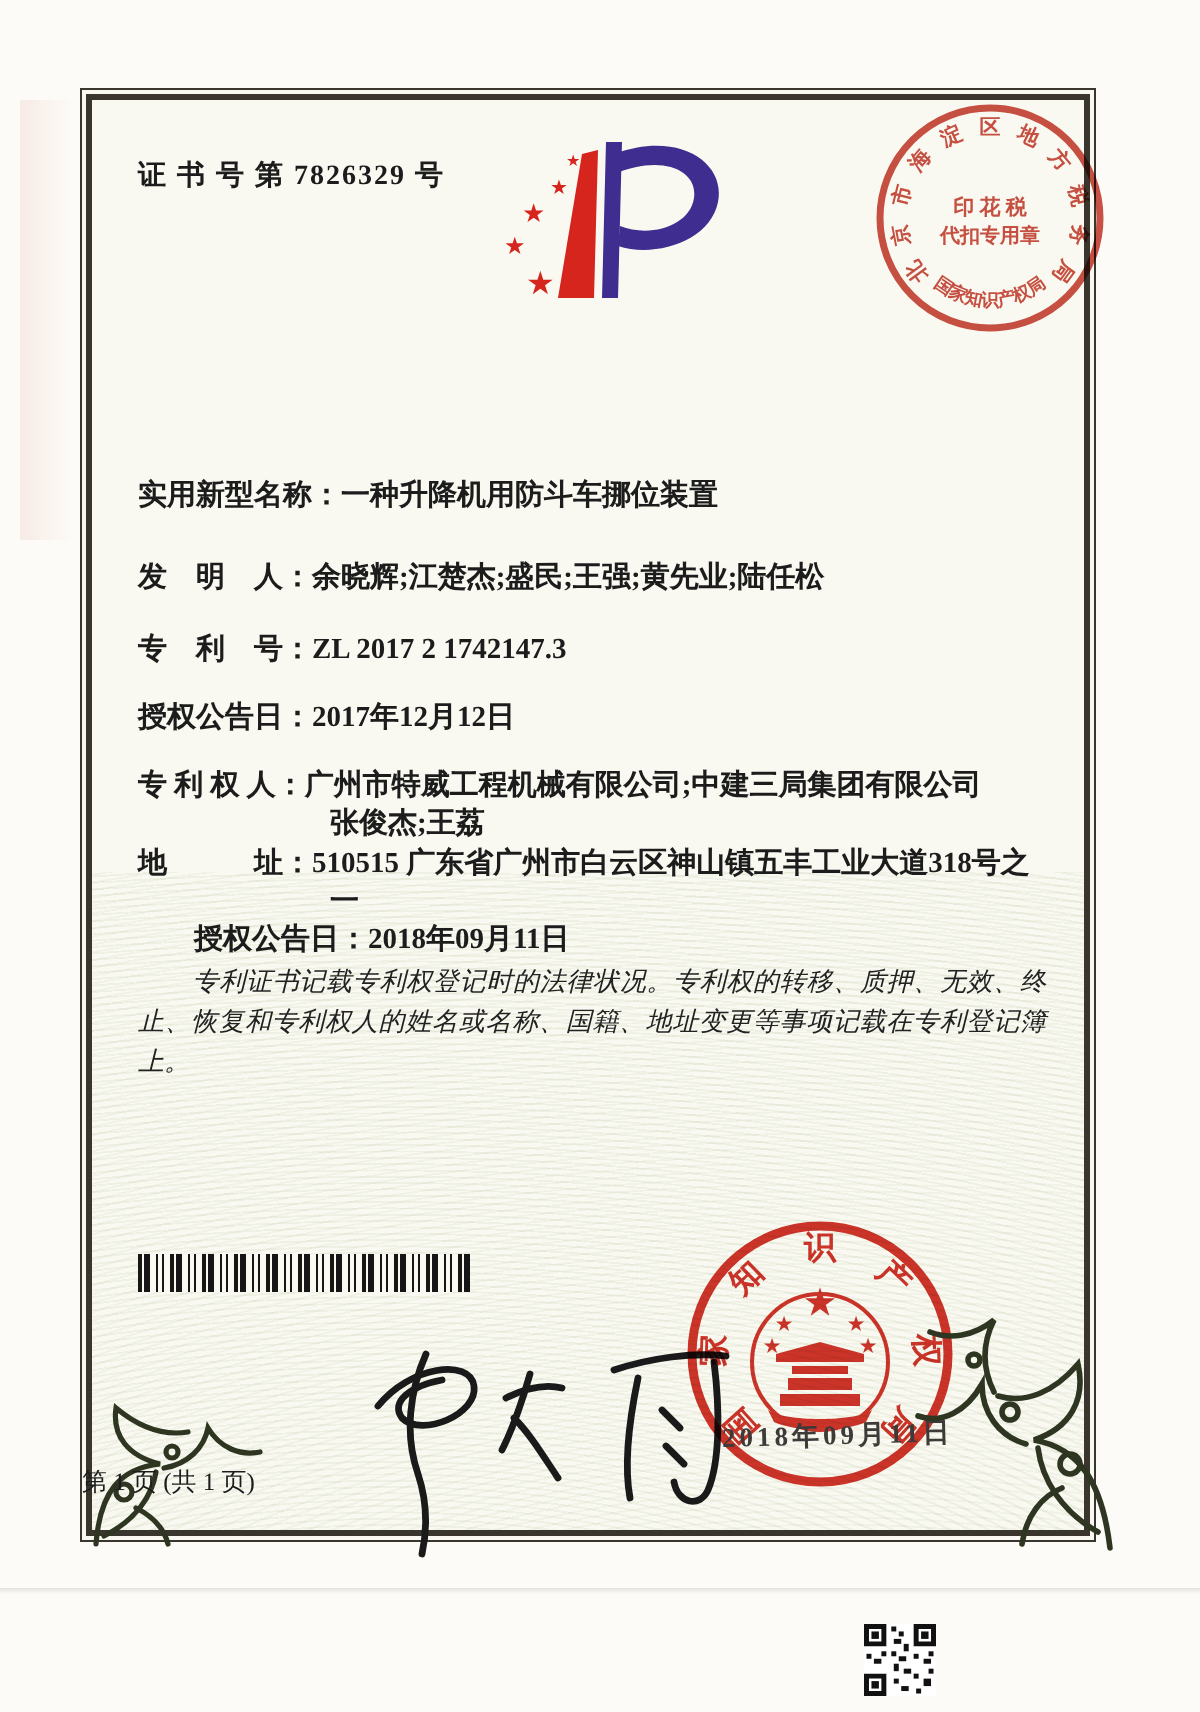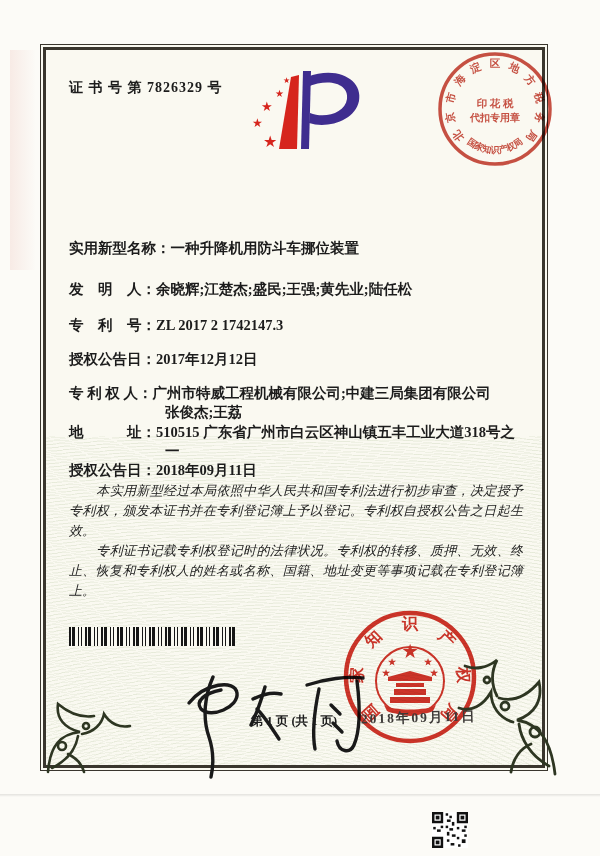--- a/index.html
+++ b/index.html
@@ -65,21 +65,21 @@
   .main-seal { position:absolute; left:297px; top:560px; mix-blend-mode:multiply; opacity:.92; }
   .main-seal text { fill:#cd2318; font-weight:bold; font-family:"Liberation Serif","DejaVu Serif",serif; }
 
   .seal-date { position:absolute; left:320px; top:664px; font-size:13.5px; font-weight:bold;
     color:#3d3a38; letter-spacing:2px; transform:rotate(-1.5deg); }
 
   .ornament { position:absolute; pointer-events:none; }
   .orn-left { left:1px; bottom:-4px; }
   .orn-right { right:-14px; bottom:-6px; transform:scaleX(-1); }
 
-  .page-footer { position:absolute; left:0; width:100%; top:668px; text-align:center; font-size:12.5px; font-weight:bold; }
+  .page-footer { position:absolute; left:0; width:100%; top:688px; font-size:12.5px; font-weight:normal; }
 
   .scan-footer { position:absolute; left:360px; top:812px; display:flex; align-items:center; gap:9px;flex-direction:column; }
   .scan-footer .txt { font-size:16px; font-weight:bold; color:#1d1d1d; letter-spacing:1px; }
 </style>
 </head>
 <body>
 
 <div class="scan-strip"></div>
 <div class="scan-crease"></div>
 
@@ -140,27 +140,26 @@
       <span class="lbl">授权公告日：</span><span class="val">2017年12月12日</span>
     </div>
     <div class="frow" style="top:145px">
       <span class="lbl">专 利 权 人：</span><span class="val">广州市特威工程机械有限公司;中建三局集团有限公司</span>
     </div>
     <div class="cont" style="top:164px">张俊杰;王荔</div>
     <div class="frow" style="top:184px">
       <span class="lbl">地　　　址：</span><span class="val">510515 广东省广州市白云区神山镇五丰工业大道318号之</span>
     </div>
     <div class="cont" style="top:203px">一</div>
-    <div class="frow" style="top:222px; width:456px;">
+    <div class="frow" style="top:222px; width:456px;margin-left:28px;">
       <span class="lbl">授权公告日：</span><span class="val">2018年09月11日</span>
     </div>
   </div>
 
   <div class="paras">
-    <p>本实用新型经过本局依照中华人民共和国专利法进行初步审查，决定授予专利权，颁发本证书并在专利登记簿上予以登记。专利权自授权公告之日起生效。</p>
     <p>专利证书记载专利权登记时的法律状况。专利权的转移、质押、无效、终止、恢复和专利权人的姓名或名称、国籍、地址变更等事项记载在专利登记簿上。</p>
   </div>
 
   <div class="barcode"></div>
 
 
   <svg class="signature" width="225" height="150" viewBox="0 0 225 150">
     <g stroke="#1a1a1a" stroke-width="3.4" fill="none" stroke-linecap="round" stroke-linejoin="round">
       <path d="M54,34 C46,52 43,74 50,94 C54,106 55,120 52,134"></path>
       <path d="M30,60 C46,40 76,36 78,50 C80,64 52,76 42,66 C36,58 46,50 62,47"></path>

